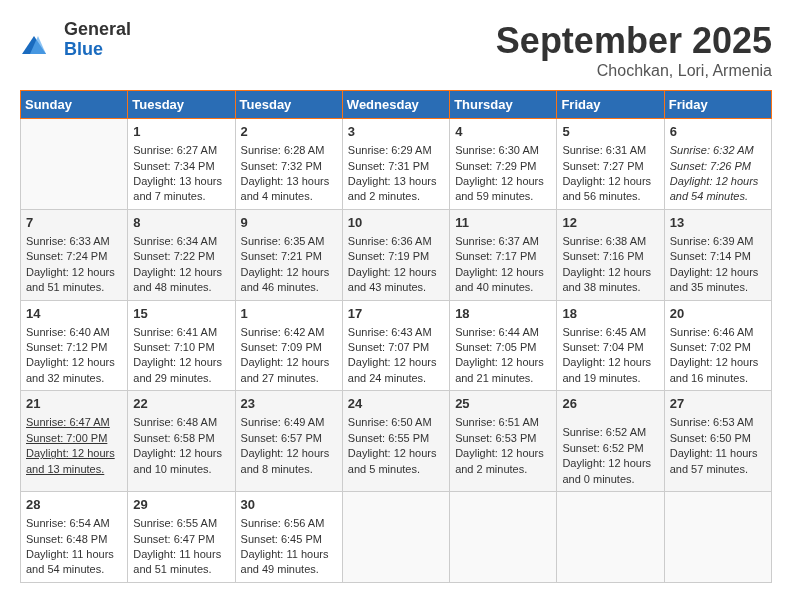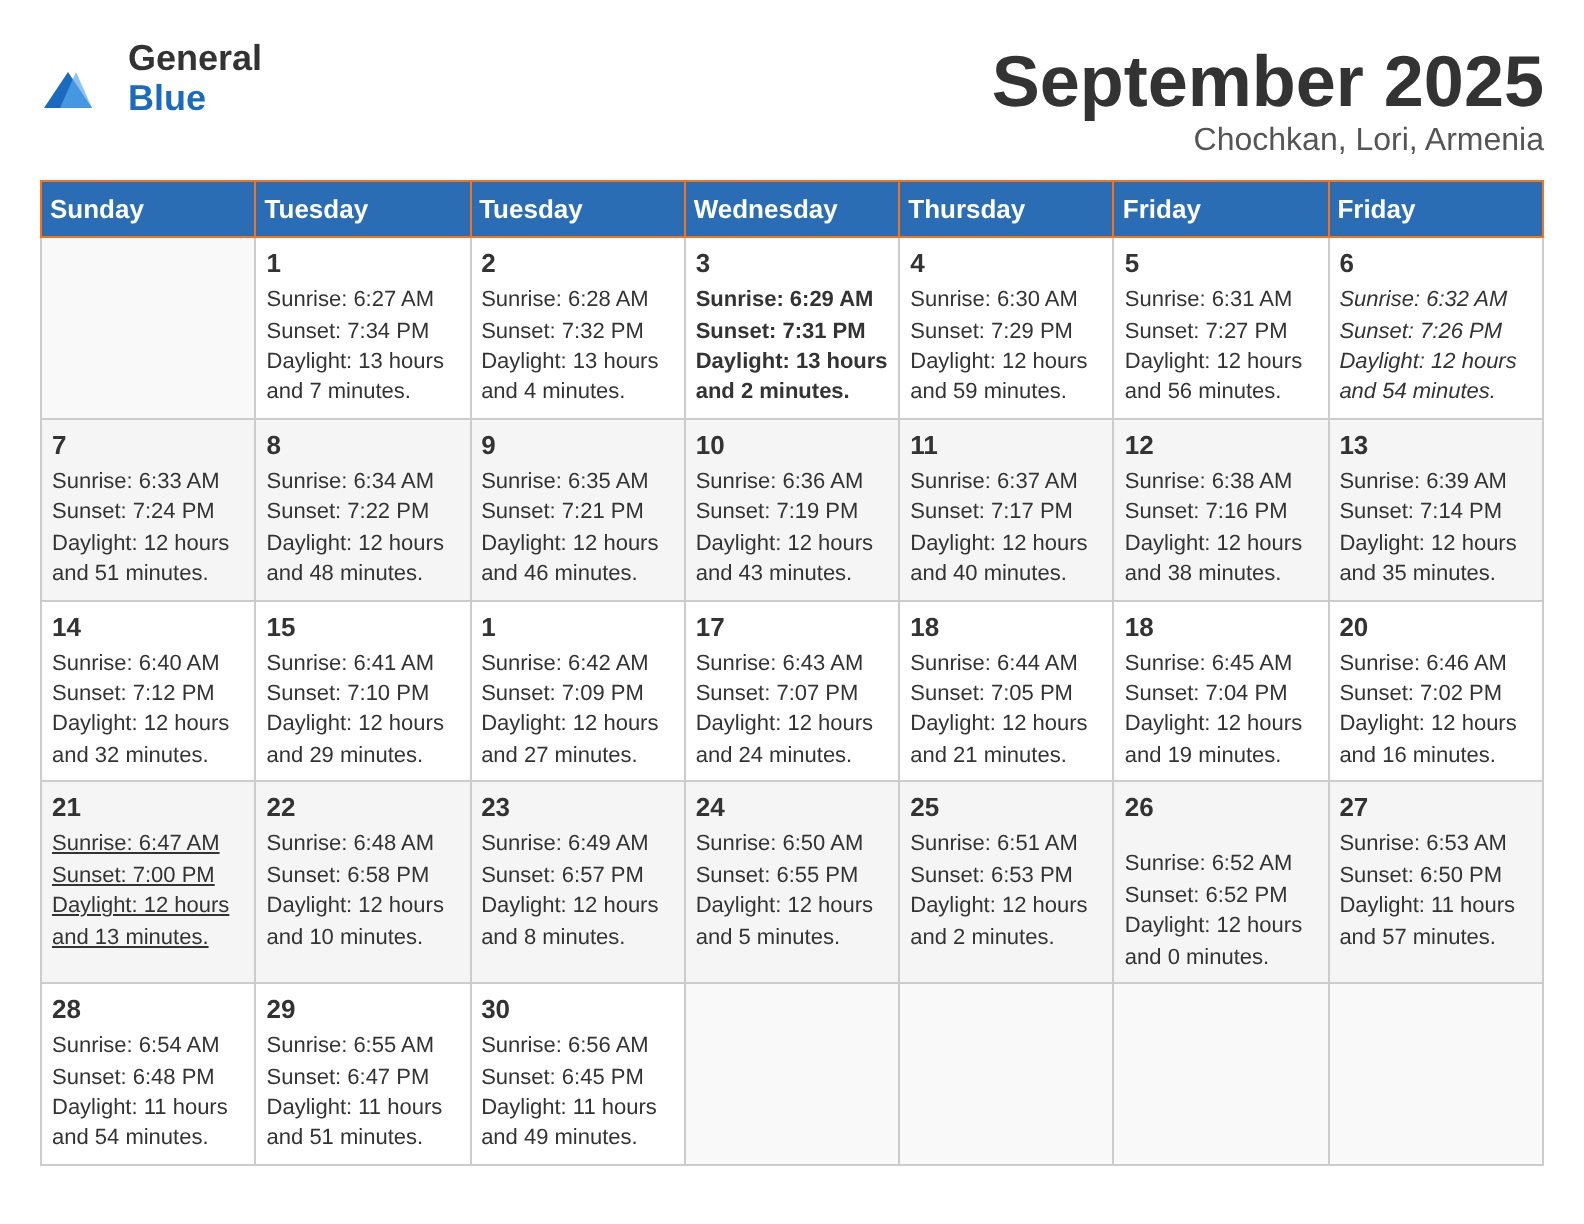--- a/index.html
+++ b/index.html
@@ -128,21 +128,21 @@
         </td>
         <td>
           <div class="day-number">2</div>
           <div class="day-info" style="white-space: pre-line;">Sunrise: 6:28 AM
 Sunset: 7:32 PM
 Daylight: 13 hours
 and 4 minutes.</div>
         </td>
         <td>
           <div class="day-number">3</div>
-          <div class="day-info" style="white-space: pre-line; font-weight: bold;">Sunrise: 6:29 AM
+          <div class="day-info" style="white-space: pre-line;">Sunrise: 6:29 AM
 Sunset: 7:31 PM
 Daylight: 13 hours
 and 2 minutes.</div>
         </td>
         <td>
           <div class="day-number">4</div>
           <div class="day-info" style="white-space: pre-line;">Sunrise: 6:30 AM
 Sunset: 7:29 PM
 Daylight: 12 hours
 and 59 minutes.</div>

